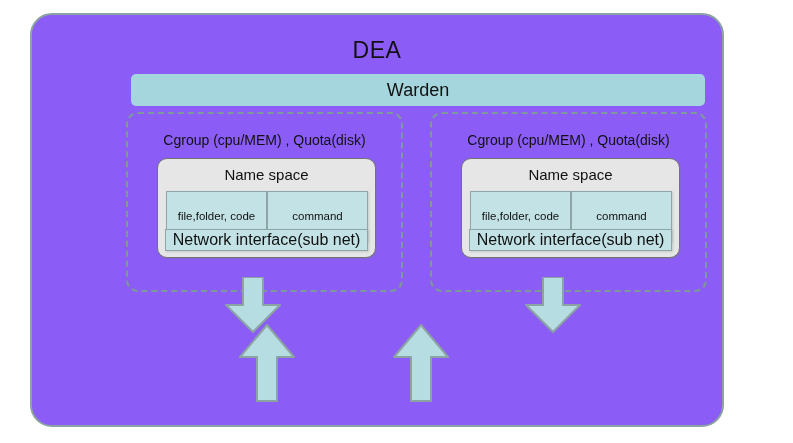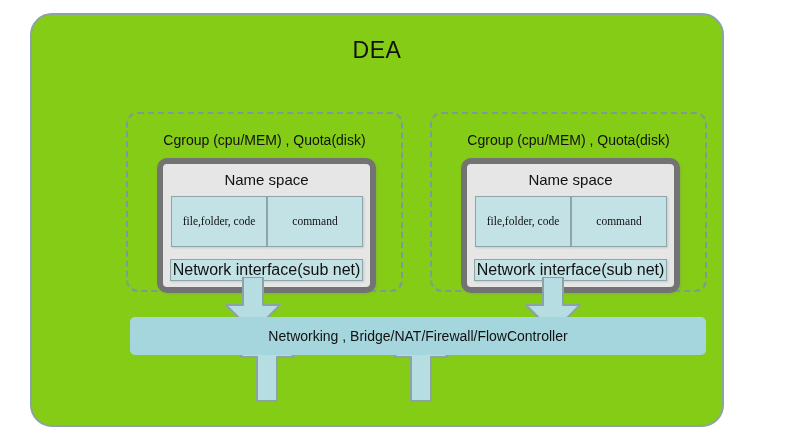--- a/index.html
+++ b/index.html
@@ -18,21 +18,21 @@
   
   .dea-frame {
     position: absolute;
     left: 30px;
     top: 13px;
     width: 694px;
     height: 414px;
     border: 2px solid #8ba3a3;
     border-radius: 22px;
     box-sizing: border-box;
-    background: #84cc16;
+    background: #8b5cf6;
   }
 
   .dea-title {
     position: absolute;
     left: 0;
     top: 22px;
     width: 100%;
     text-align: center;
     font-size: 23px;
     color: #111111;
@@ -78,23 +78,23 @@
     font-size: 14px;
     color: #111111;
   }
 
   
   .namespace {
     position: absolute;
     left: 29px;
     top: 44px;
     width: 219px;
-    height: 135px;
+    height: 100px;
     background: #e6e6e6;
-    border: 6px solid #737373;
+    border: 1px solid #737373;
     border-radius: 10px;
     box-sizing: border-box;
     box-shadow: 1px 1px 2px rgba(120,135,138,0.35);
   }
 
   .namespace-title {
     position: absolute;
     top: 7px;
     left: 0;
     width: 100%;
@@ -104,21 +104,20 @@
   }
 
   .ns-row {
     position: absolute;
     top: 32px;
     left: 8px;
     right: 7px;
     height: 51px;
     display: flex;
     gap: 0;
-    font-family: Liberation Serif, serif;
   }
 
   .ns-cell {
     flex: 1;
     background: #c2e2e6;
     border: 1.5px solid #8fa5a8;
     box-sizing: border-box;
     display: flex;
     align-items: center;
     justify-content: center;
@@ -168,20 +167,23 @@
   }
   .arrow svg { display: block; }
 </style>
 </head>
 <body>
 
 <div class="dea-frame">
 
   <div class="dea-title">DEA</div>
 
+  <div class="warden-bar">
+    <span>Warden</span>
+  </div>
 
   <div class="cgroup left">
     <div class="cgroup-label">Cgroup (cpu/MEM) , Quota(disk)</div>
 
     <div class="namespace">
       <div class="namespace-title">Name space</div>
 
       <div class="ns-row">
         <div class="ns-cell">file,folder, code</div>
         <div class="ns-cell">command</div>
@@ -223,17 +225,14 @@
       <polygon points="31,2 58,34 41,34 41,78 21,78 21,34 4,34" fill="#b6dde2" stroke="#8ba3a3" stroke-width="2" stroke-linejoin="round"></polygon>
     </svg>
   </div>
 
   <div class="arrow" style="left:358px; top:308px;">
     <svg width="62" height="80" viewBox="0 0 62 80">
       <polygon points="31,2 58,34 41,34 41,78 21,78 21,34 4,34" fill="#b6dde2" stroke="#8ba3a3" stroke-width="2" stroke-linejoin="round"></polygon>
     </svg>
   </div>
 
-  <div class="networking-bar">
-    <span>Networking , Bridge/NAT/Firewall/FlowController</span>
-  </div>
 
 </div>
 
 </body></html>

